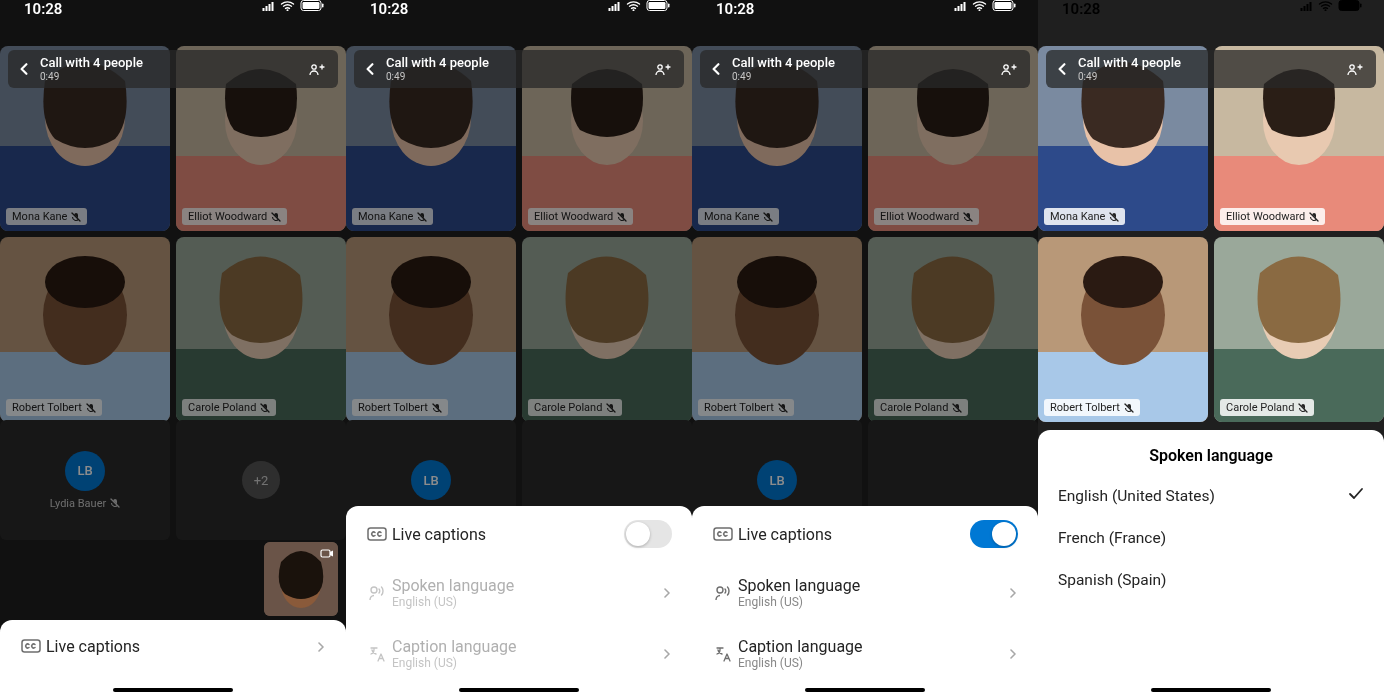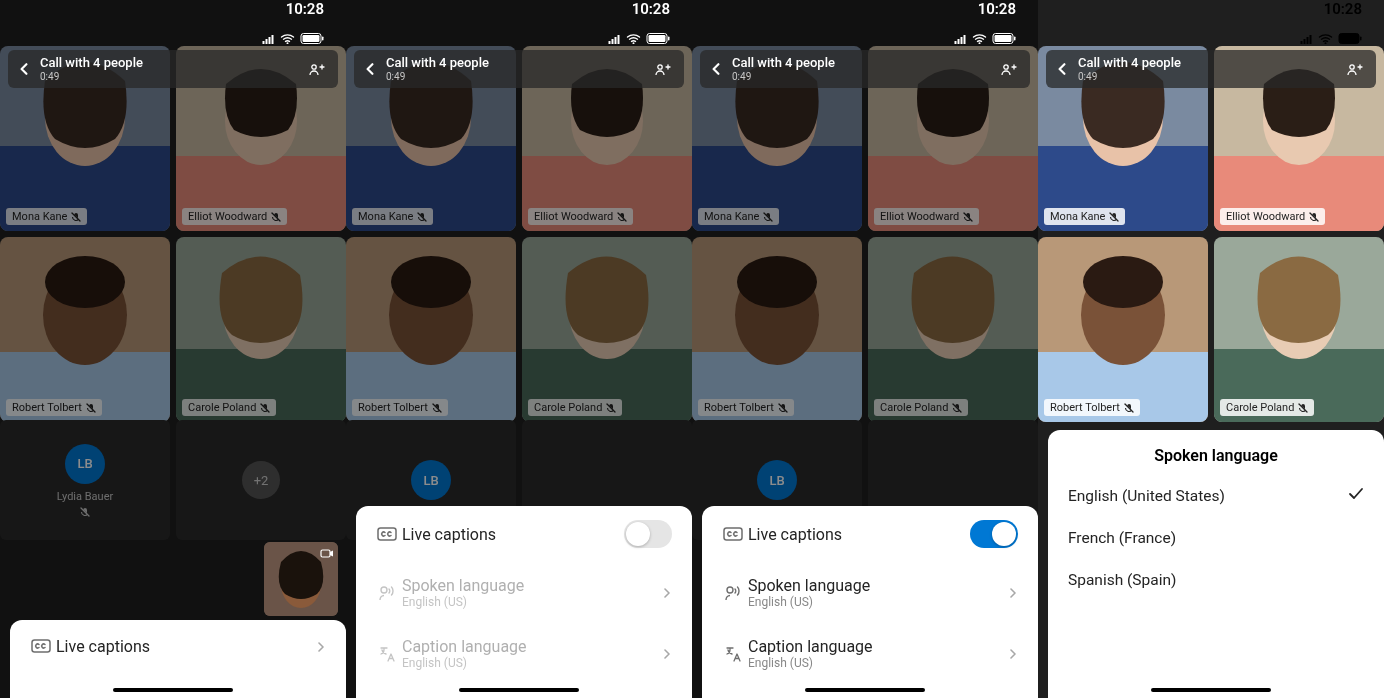--- a/index.html
+++ b/index.html
@@ -16,30 +16,29 @@
     width: 346px;
     height: 698px;
     background: #fff;
     position: relative;
     overflow: hidden;
     flex: 0 0 346px;
   }
   .status-bar {
     height: 44px;
     display: flex;
-    align-items: flex-end;
+    align-items: flex-start;
     justify-content: space-between;
     padding: 0 22px 0 24px;
     font-size: 15px;
     font-weight: 600;
     color: #fff;
     position: absolute;
     top:0; left:0; right:0;
     z-index: 5;
-    flex-direction: column;
   }
   .status-right { display:flex; gap:5px; align-items:center; }
   .bg {
     position:absolute; inset:0;
     display:grid;
     grid-template-columns: 1fr 1fr;
     grid-template-rows: 185px 185px 185px auto;
     gap:6px;
     padding-top:46px;
     background:#1f1f1f;
@@ -100,36 +99,36 @@
   .small-tile {
     height:120px;
     background:#2b2b2b;
     border-radius:6px;
     display:flex;
     flex-direction:column;
     align-items:center;
     justify-content:center;
     gap:6px;
   }
-  .small-tile .nm { color:#c7c7c7; font-size:11px; display:flex; align-items:center; gap:4px;flex-direction:column;}
+  .small-tile .nm { color:#c7c7c7; font-size:11px; display:flex; align-items:center; gap:4px;}
   .overflow-count {
     width:38px;height:38px;border-radius:50%;
     background:#555;color:#d0d0d0;
     display:flex;align-items:center;justify-content:center;
     font-size:13px;
   }
   .dimmer {
     position:absolute; inset:0;
     background:rgba(0,0,0,0.45);
     z-index:3;
     pointer-events:none;
   }
   .sheet {
     position:absolute;
-    left:10px; right:0; bottom:0;
+    left:0; right:0; bottom:0;
     background:#fff;
     border-top-left-radius:12px;
     border-top-right-radius:12px;
     z-index:10;
     padding-bottom:10px;
   }
   .sheet-row {
     display:flex;
     align-items:center;
     padding:14px 20px;

